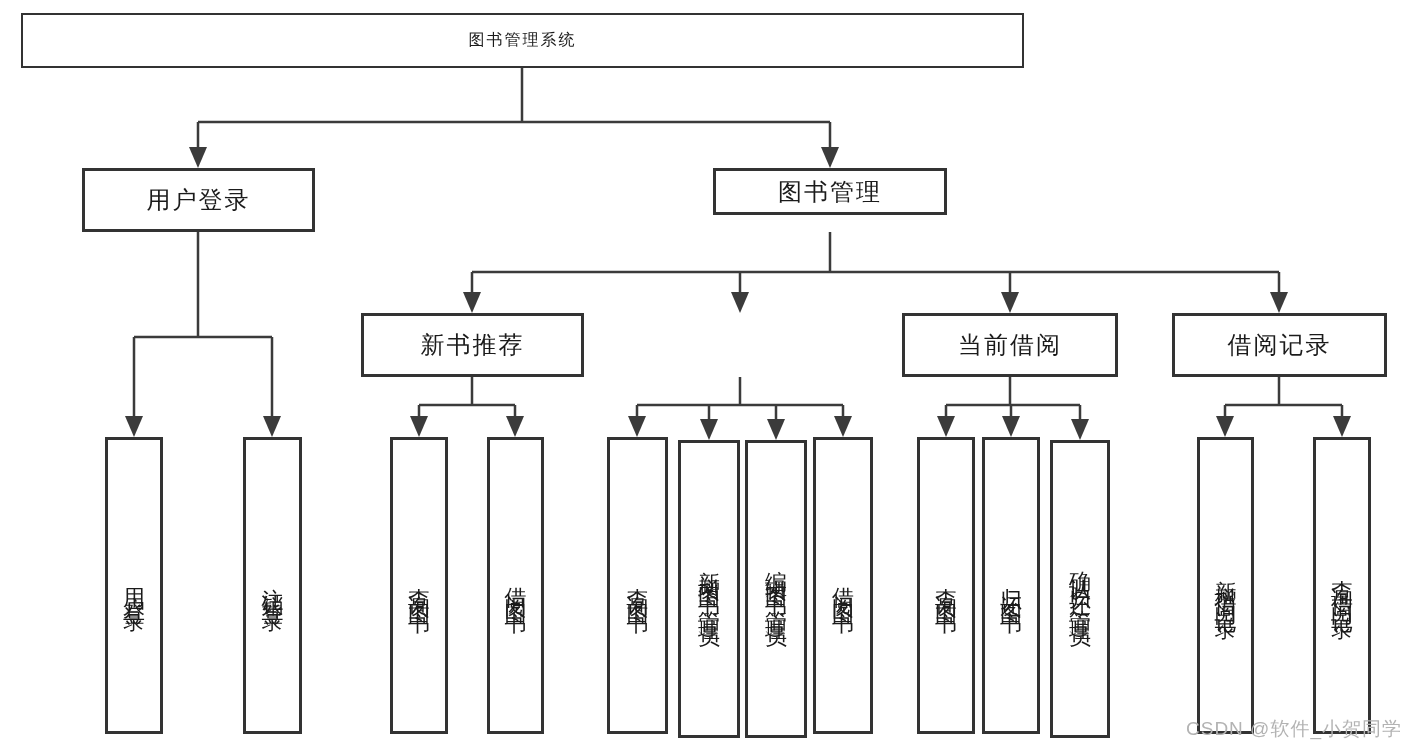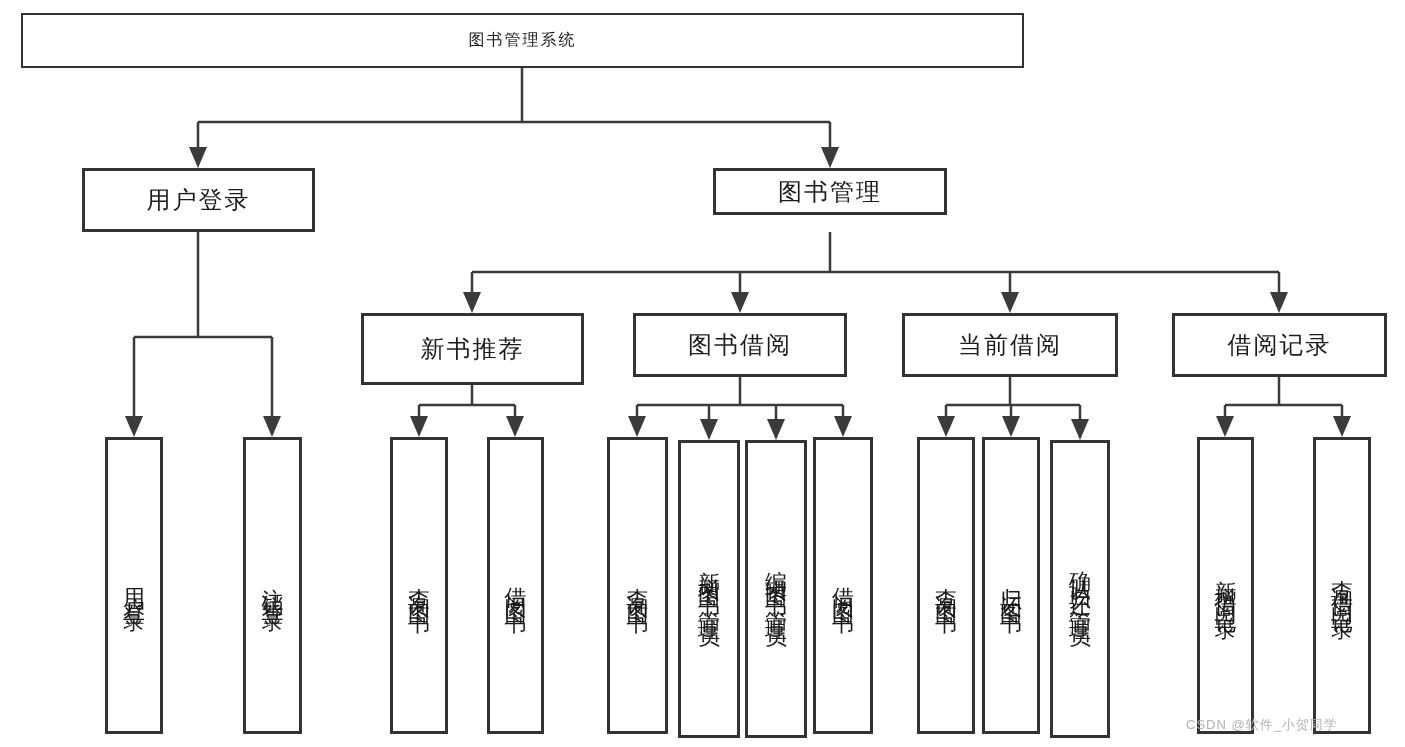--- a/index.html
+++ b/index.html
@@ -26,21 +26,21 @@
     white-space:nowrap;
   }
   .htext{white-space:nowrap;}
 
   
   .n-root{left:21px;top:13px;width:1003px;height:55px;}
   .n-user-login{left:82px;top:168px;width:233px;height:64px;}
   .n-book-mgmt{left:713px;top:168px;width:234px;height:47px;}
 
   
-  .n-new-book{left:361px;top:313px;width:223px;height:72px;}
+  .n-new-book{left:361px;top:313px;width:223px;height:64px;}
   .n-book-borrow{left:633px;top:313px;width:214px;height:64px;}
   .n-current-borrow{left:902px;top:313px;width:216px;height:64px;text-align:center;}
   .n-borrow-record{left:1172px;top:313px;width:215px;height:64px;}
 
   
   .n-l1{left:105px;top:437px;width:58px;height:297px;}
   .n-l2{left:243px;top:437px;width:59px;height:297px;}
   .n-l3{left:390px;top:437px;width:58px;height:297px;}
   .n-l4{left:487px;top:437px;width:57px;height:297px;}
   .n-l5{left:607px;top:437px;width:61px;height:297px;}
@@ -48,21 +48,21 @@
   .n-l7{left:745px;top:440px;width:62px;height:298px;}
   .n-l8{left:813px;top:437px;width:60px;height:297px;}
   .n-l9{left:917px;top:437px;width:58px;height:297px;}
   .n-l10{left:982px;top:437px;width:58px;height:297px;}
   .n-l11{left:1050px;top:440px;width:60px;height:298px;}
   .n-l12{left:1197px;top:437px;width:57px;height:297px;}
   .n-l13{left:1313px;top:437px;width:58px;height:297px;}
 
   #watermark{
     position:absolute;left:1186px;top:716px;
-    font-size:13px;color:#b3b3b3;letter-spacing:1px;
+    font-size:19px;color:#b3b3b3;letter-spacing:1px;
     white-space:nowrap;z-index:5;text-align:center;
   }
 </style>
 </head>
 <body>
 
 <div id="stage">
 
   <svg id="wires" width="1405" height="747" viewBox="0 0 1405 747" fill="none" xmlns="http://www.w3.org/2000/svg">
 
@@ -107,23 +107,20 @@
   <div class="node branch n-user-login">
     <span class="htext">用户登录</span>
   </div>
   <div class="node branch n-book-mgmt">
     <span class="htext">图书管理</span>
   </div>
 
   <div class="node branch n-new-book">
     <span class="htext">新书推荐</span>
   </div>
-  <div class="node branch n-book-borrow">
-    <span class="htext">图书借阅</span>
-  </div>
   <div class="node branch n-current-borrow">
     <span class="htext">当前借阅</span>
   </div>
   <div class="node branch n-borrow-record">
     <span class="htext">借阅记录</span>
   </div>
 
   <div class="node leaf n-l1">
     <span class="vtext">用户登录</span>
   </div>

